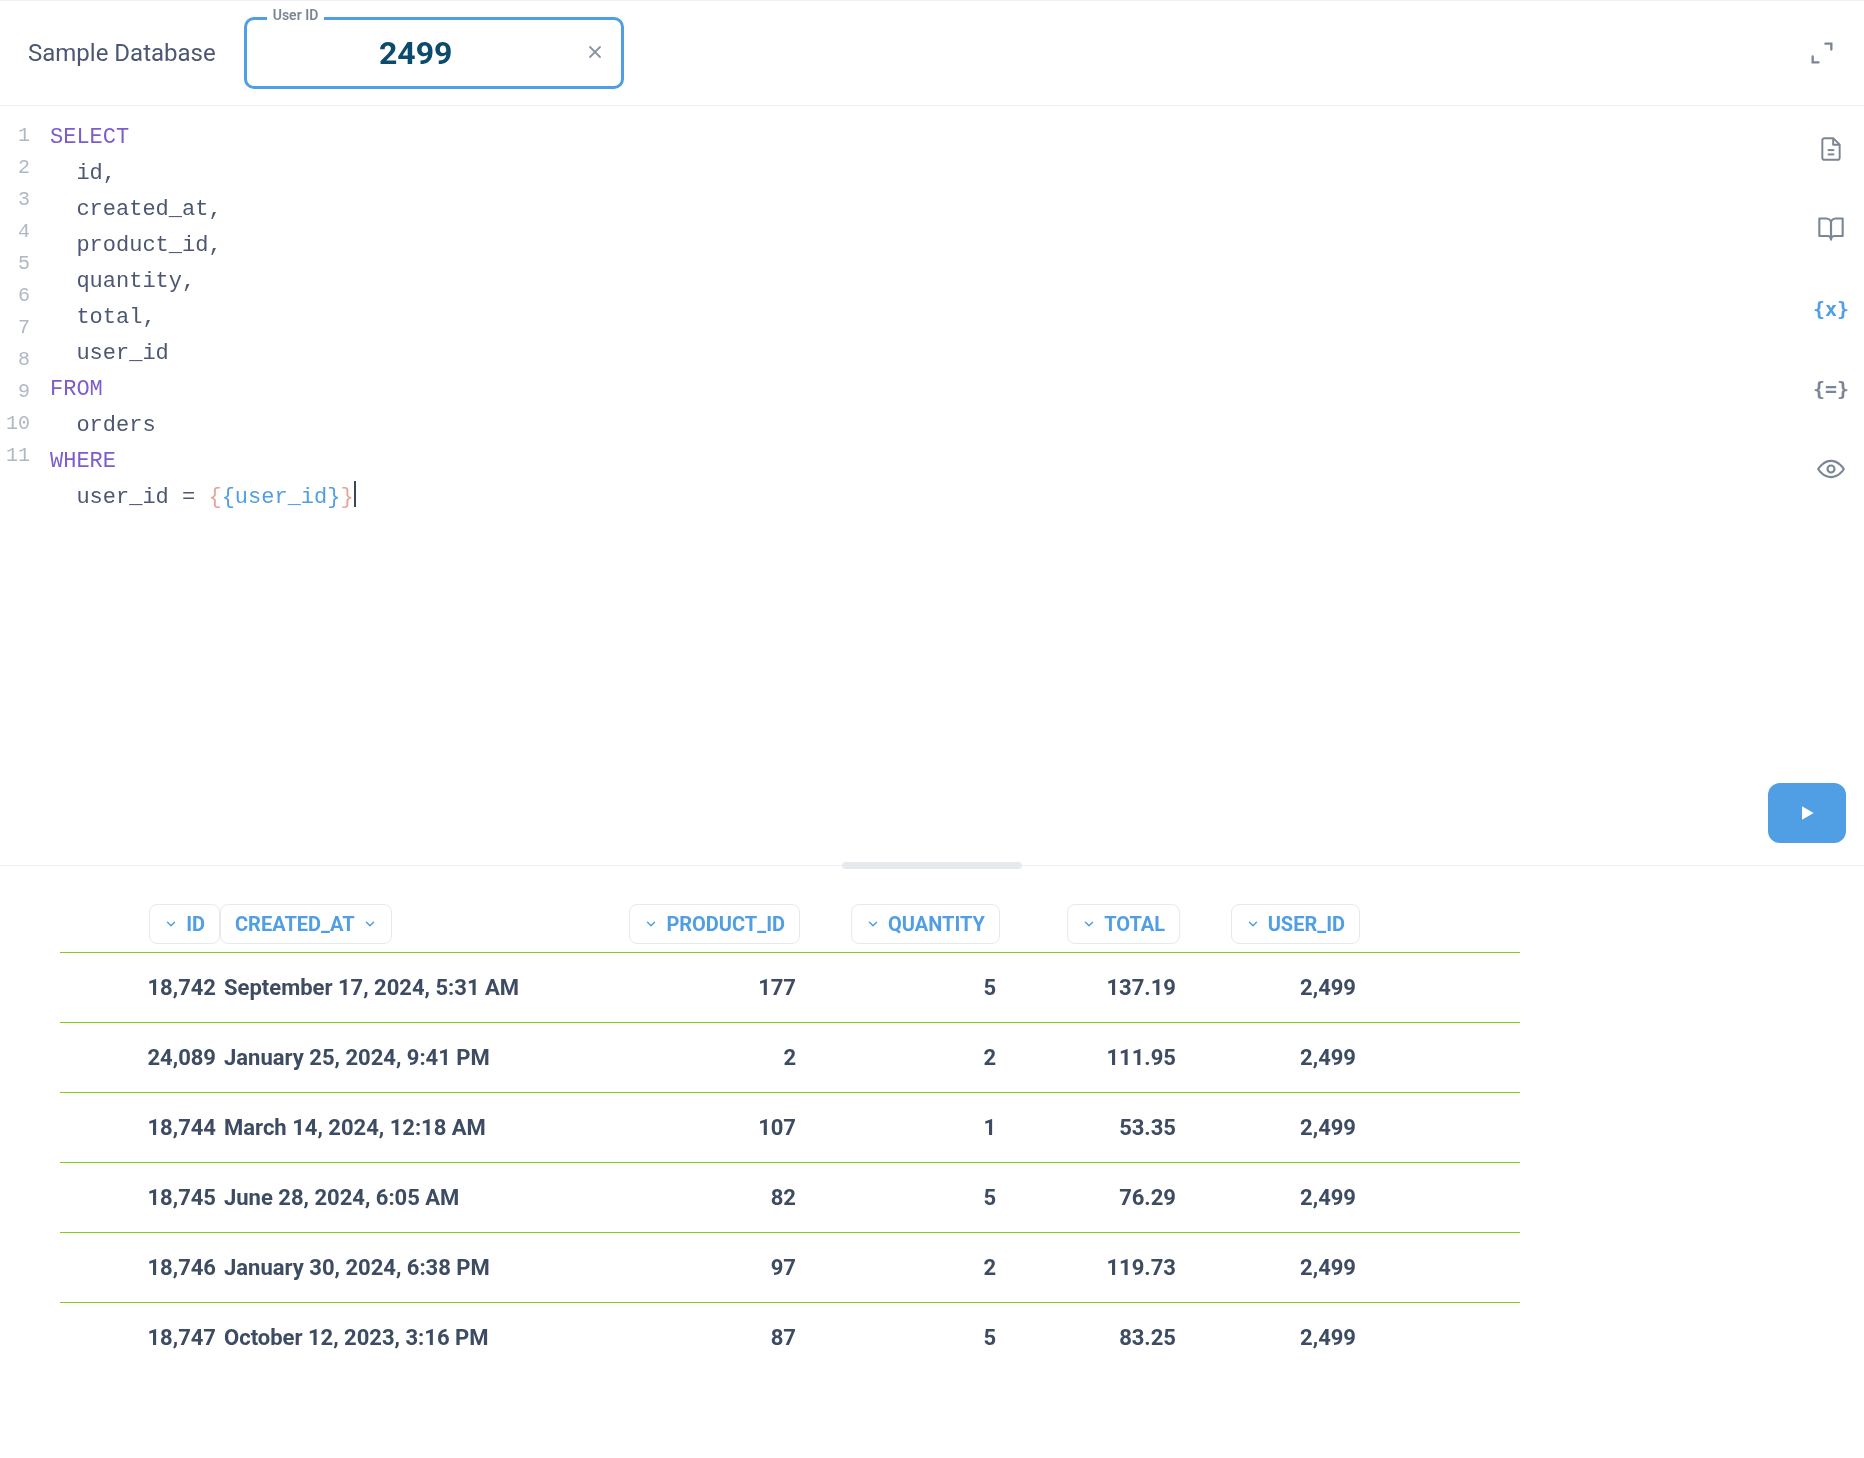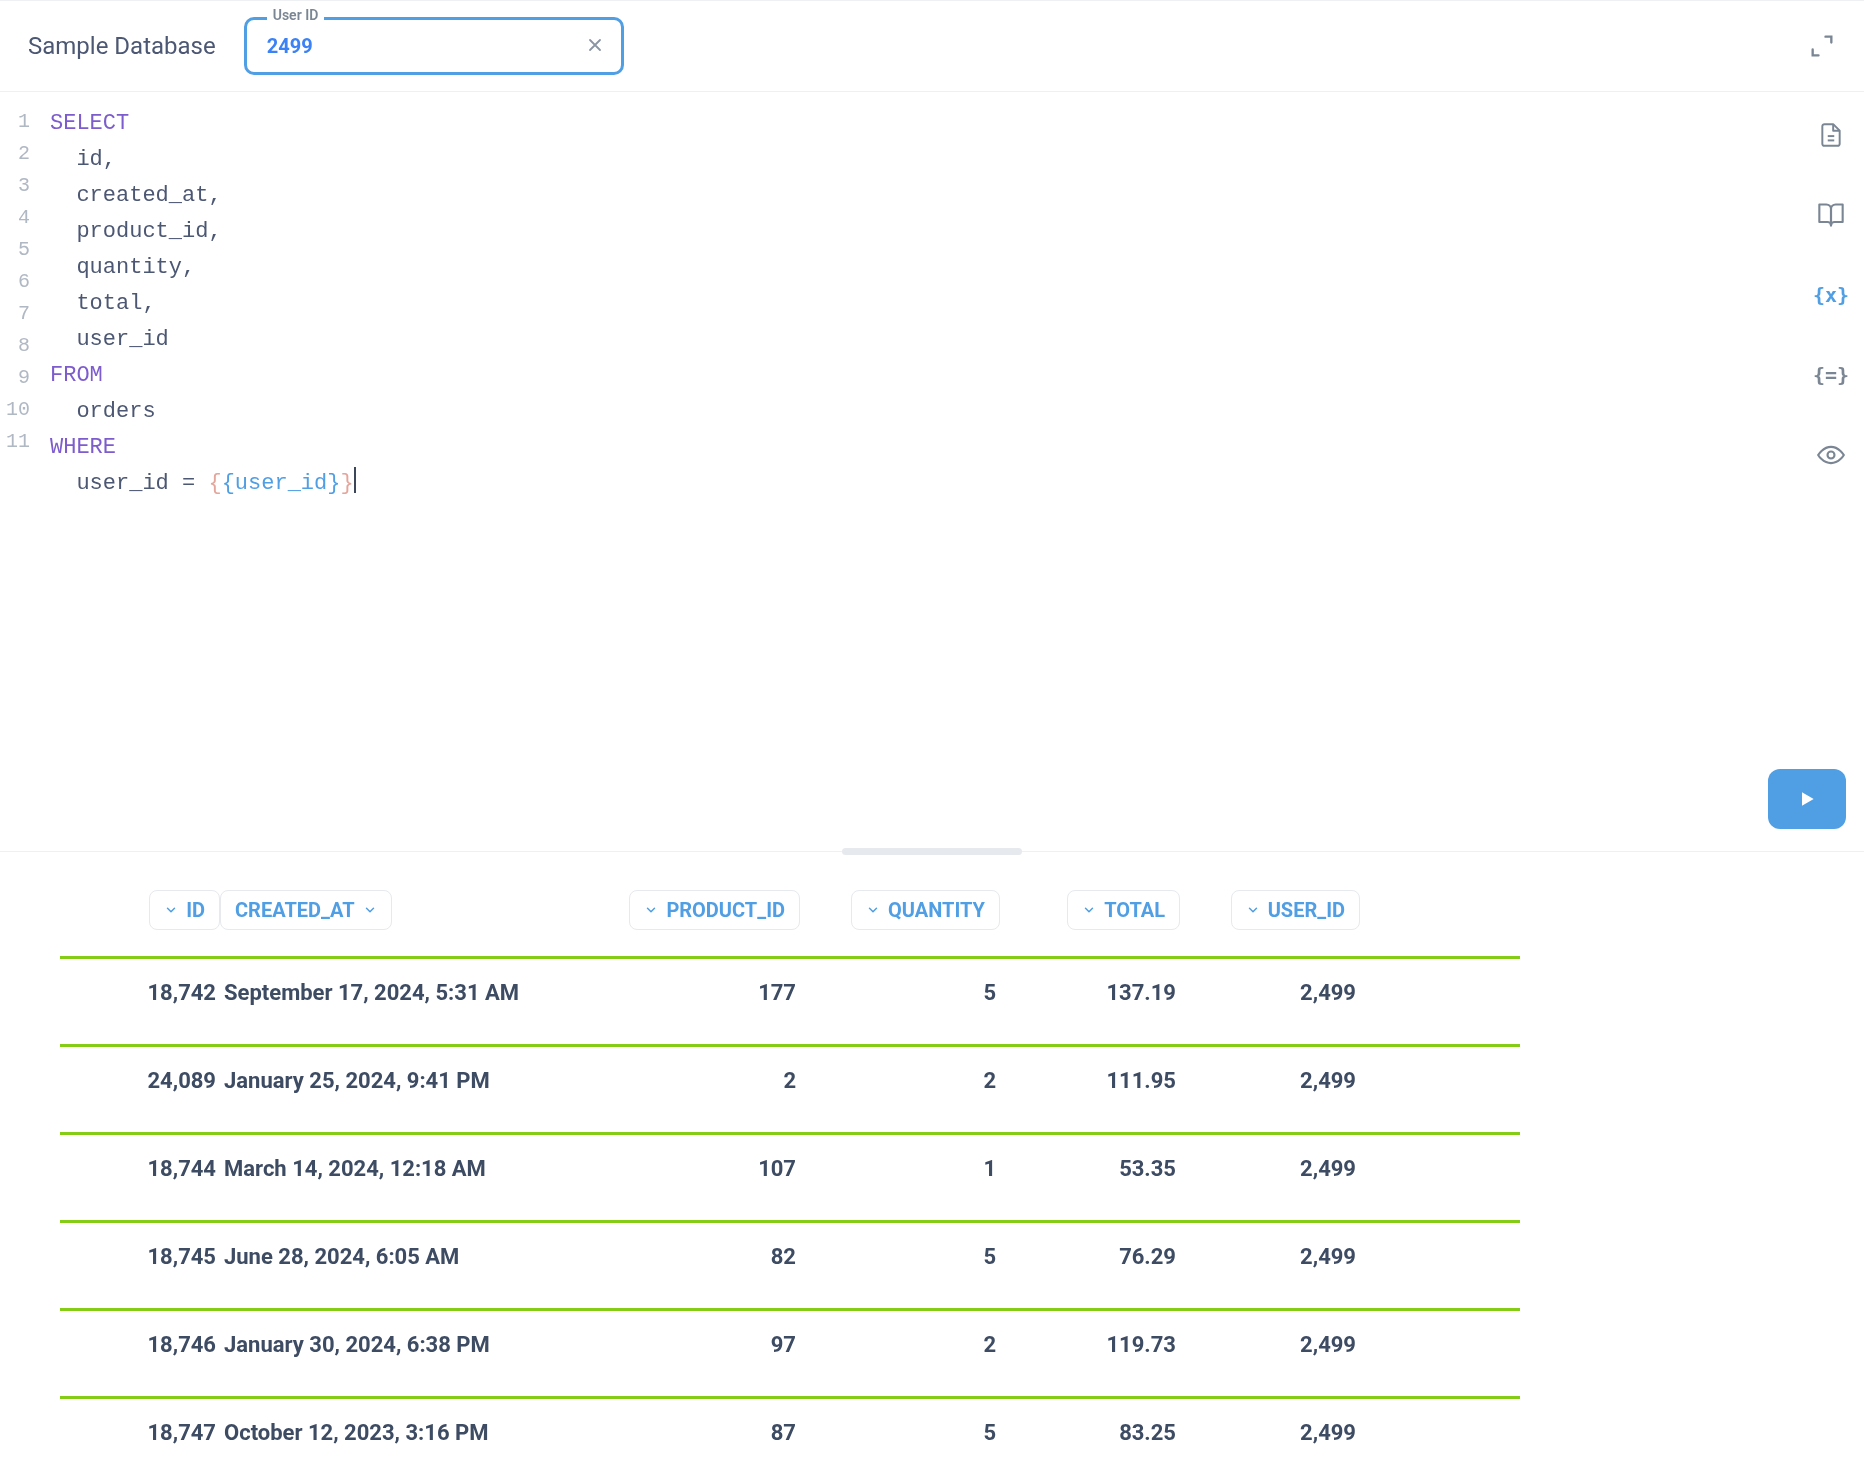--- a/index.html
+++ b/index.html
@@ -38,23 +38,24 @@
     position: absolute;
     top: -13px;
     left: 20px;
     background: #fff;
     padding: 0 6px;
     font-size: 14px;
     color: #7a8694;
     font-weight: 600;
   }
   .variable-field-value {
-    font-size: 20px;
+    font-size: 32px;
     font-weight: 700;
-    color: #3b82f6;
+    color: #0c4a6e;
+    text-align: center;
   }
   .variable-field-clear {
     position: absolute;
     right: 18px;
     top: 50%;
     transform: translateY(-50%);
     color: #8a94a3;
     font-size: 20px;
     cursor: pointer;
   }
@@ -164,23 +165,22 @@
   }
   .table {
     width: 1460px;
   }
   .thead-row, .tbody-row {
     display: grid;
     grid-template-columns: 160px 380px 200px 200px 180px 180px;
     align-items: center;
   }
   .tbody-row {
-    border-top: 3px solid #84cc16;
+    border-top: 1px solid #84cc16;
     height: 70px;
-    margin-top: 18px;
   }
   .th {
     display: flex;
     align-items: center;
     justify-content: flex-start;
     padding-bottom: 8px;
   }
   .th-pill {
     border: 1px solid #e6e9ee;
     border-radius: 8px;

